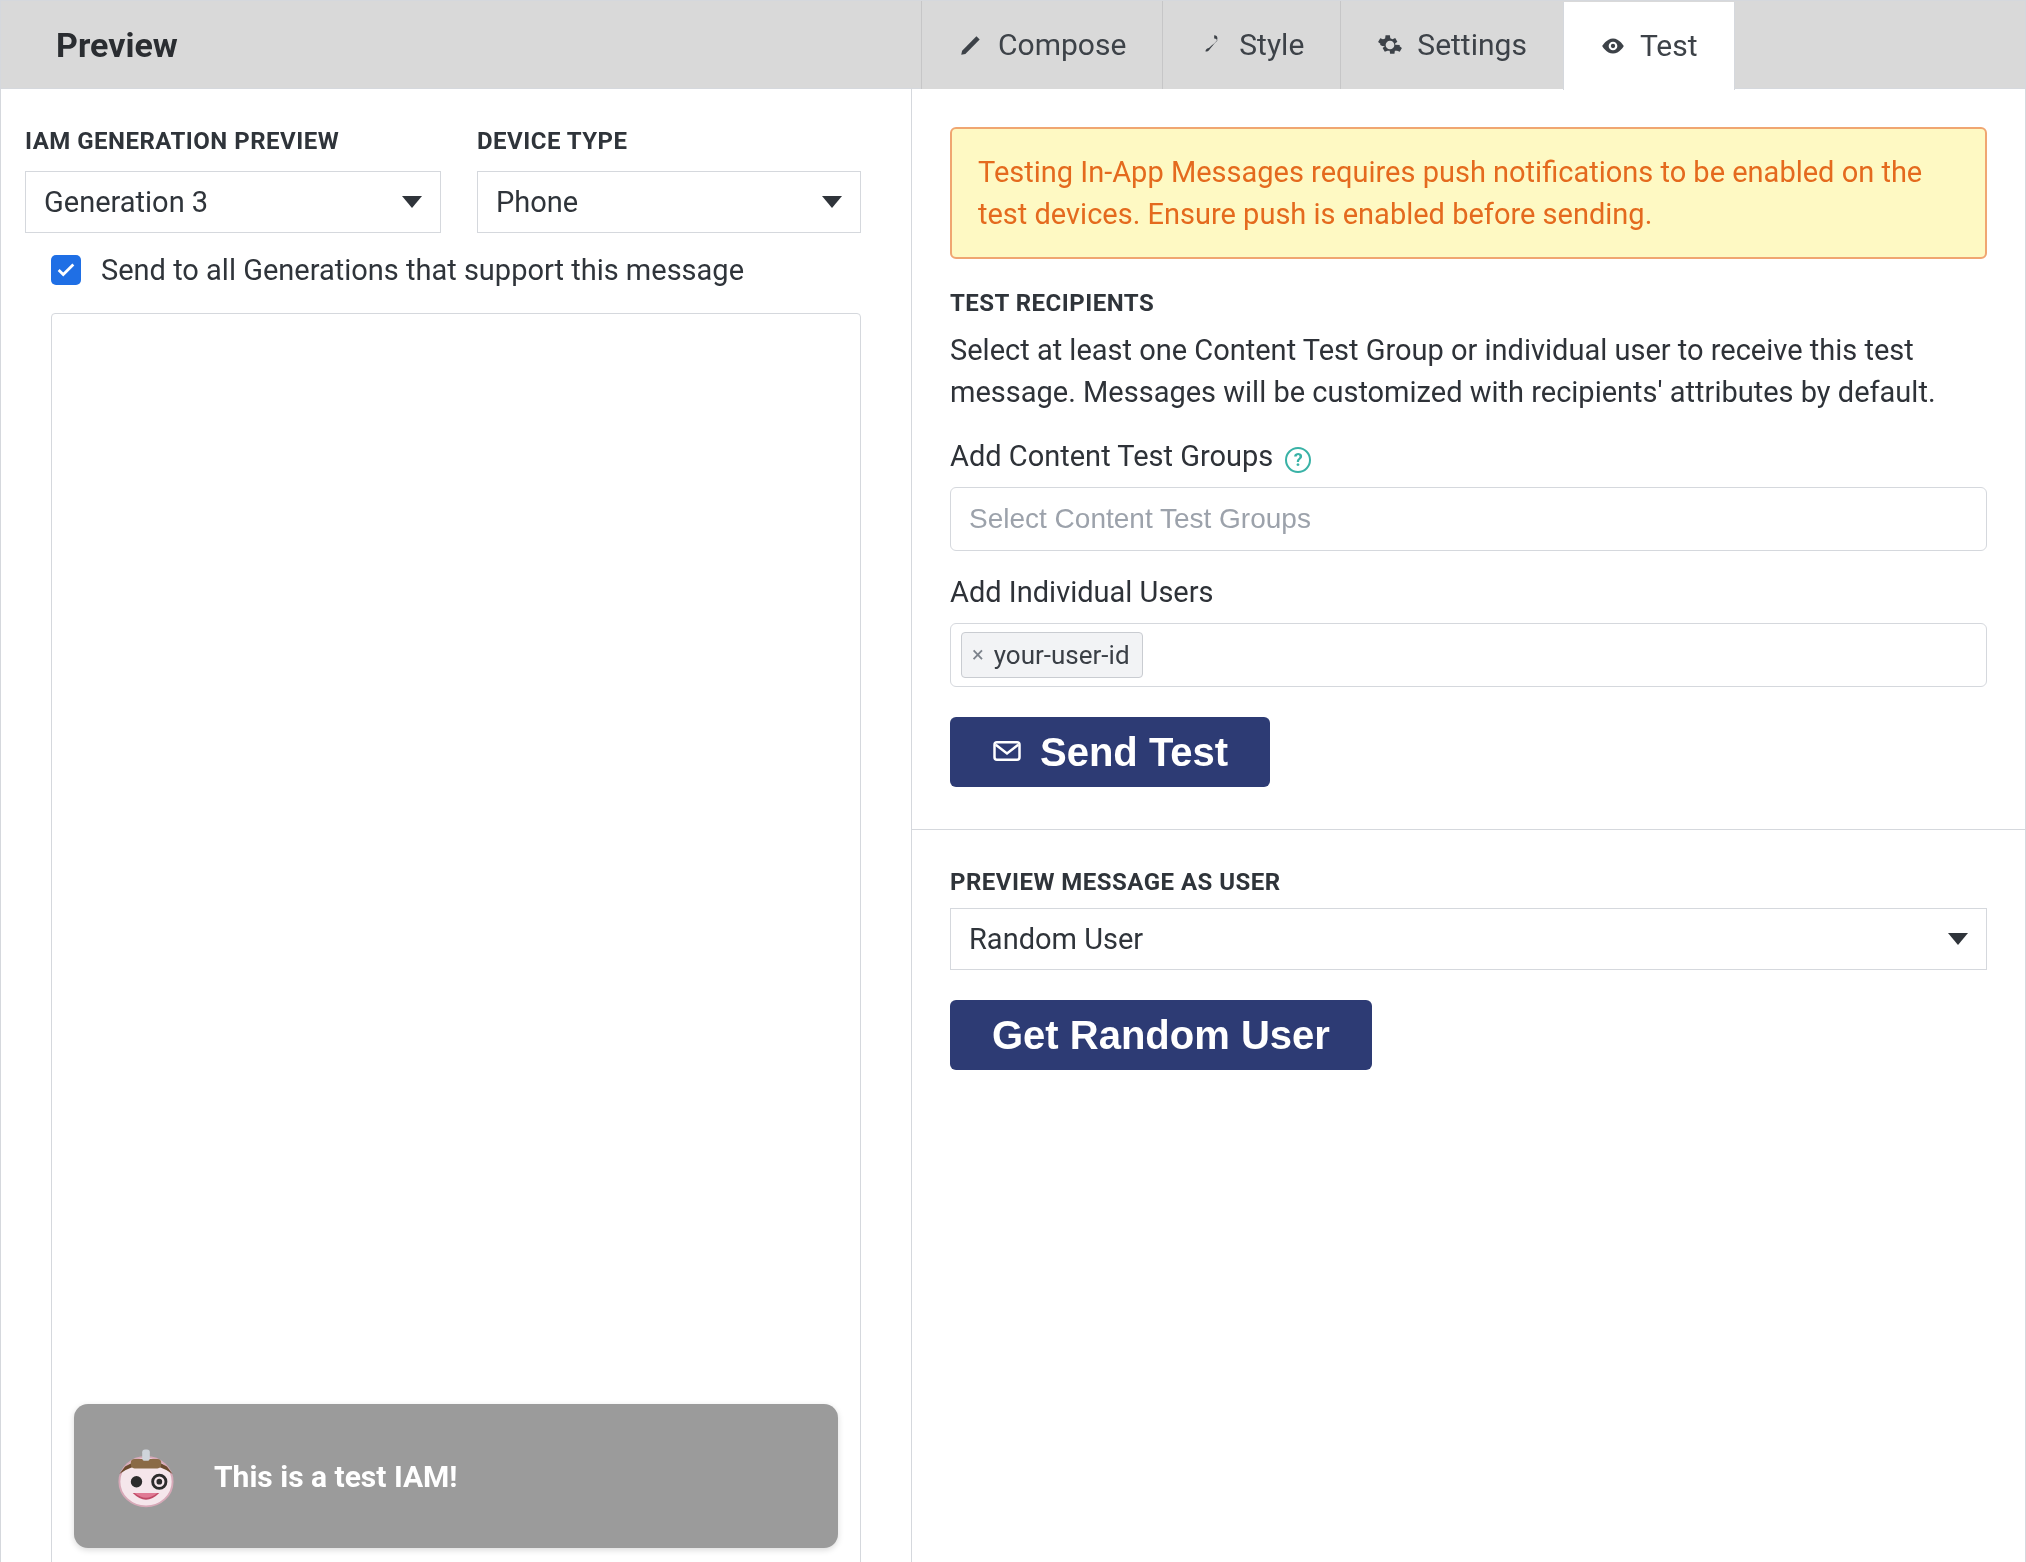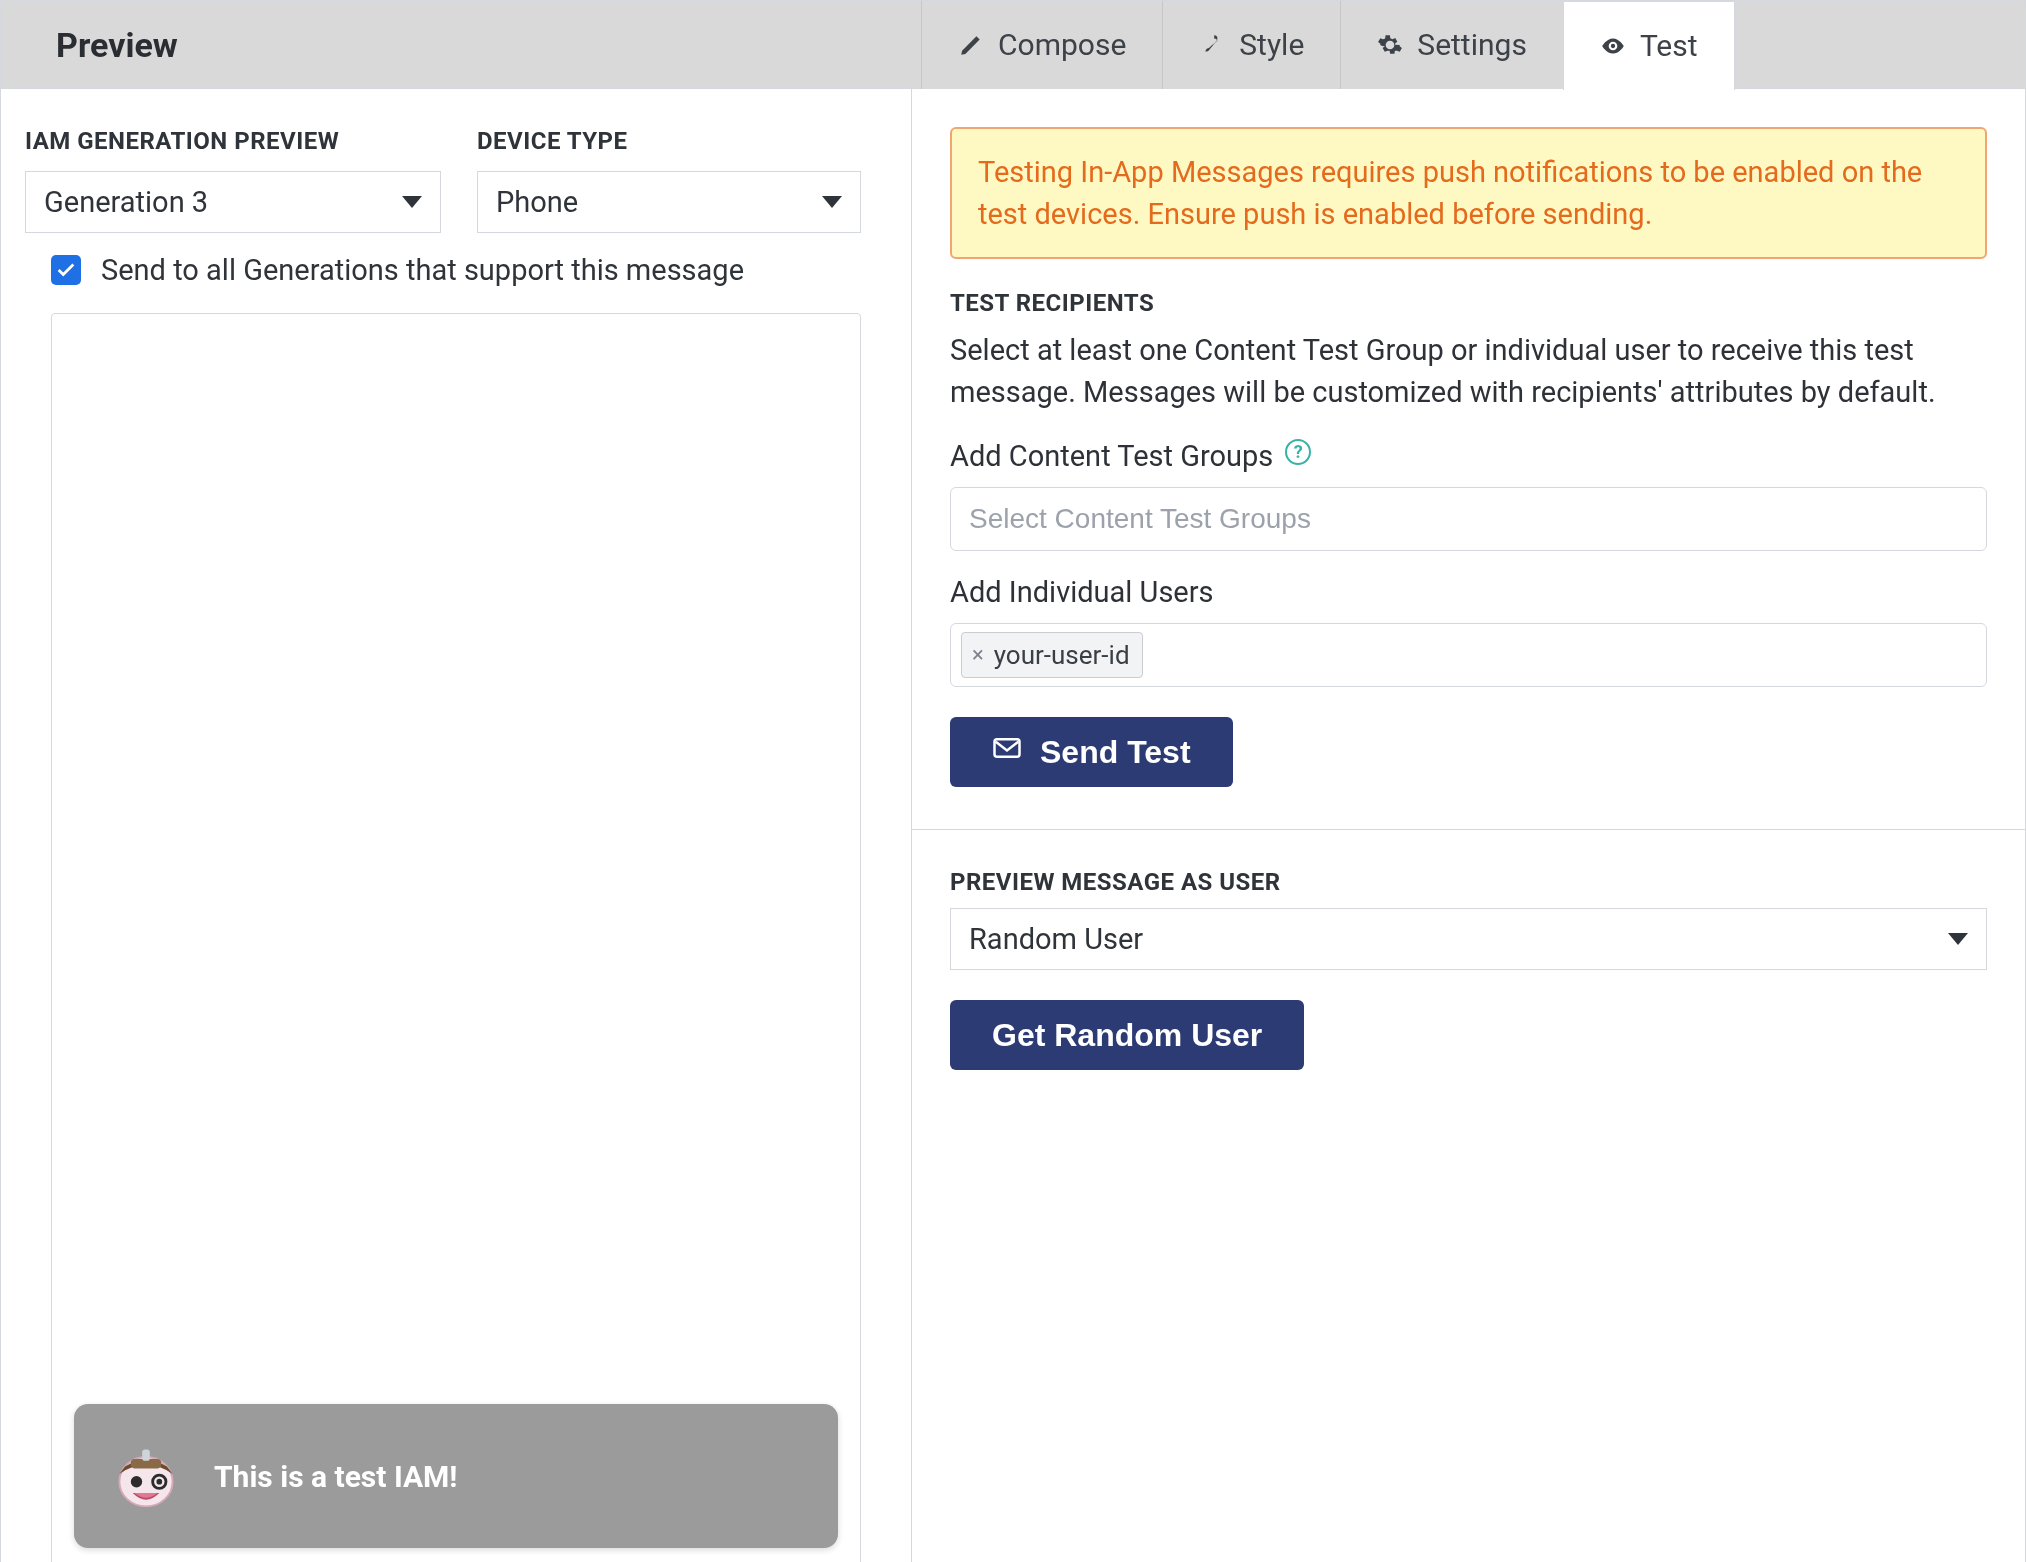--- a/index.html
+++ b/index.html
@@ -165,21 +165,21 @@
     background:#fef9c3;
   }
   .section-title{
     font-size:24px;font-weight:700;color:#2f343a;margin:30px 0 12px 0;letter-spacing:0.02em;
   }
   .section-title.first{margin-top:0;}
   .help-text{
     font-size:29px; color:#2e3238; line-height:1.45; margin-bottom:26px;
   }
   .field-label{
-    font-size:29px; color:#2e3238; margin:14px 0 14px 0; display:flex; align-items:flex-start; gap:12px;
+    font-size:29px; color:#2e3238; margin:14px 0 14px 0; display:flex; align-items:flex-end; gap:12px;
   }
   .help-icon{
     width:26px;height:26px;border:2px solid var(--teal);border-radius:50%;
     display:flex;align-items:center;justify-content:center;
     color:var(--teal);font-size:18px;line-height:1;font-weight:700;
   }
   .text-input{
     width:100%; height:64px; border:1px solid var(--border);border-radius:6px;
     padding:0 18px; font-size:28px; color:#2f343a; background:#fff;
   }
@@ -190,21 +190,21 @@
   }
   .tag{
     display:flex;align-items:center;gap:8px;
     border:1px solid #c9ccd1;background:#f2f3f5;border-radius:4px;
     padding:2px 12px 2px 10px;font-size:26px;color:#3a3f46;line-height:40px;
   }
   .tag .x{font-size:22px;color:#7c828b;margin-right:2px;}
   .btn{
     display:inline-flex;align-items:center;gap:18px;
     background:var(--navy);color:#fff;border:none;border-radius:6px;
-    height:70px;padding:0 42px;font-size:32px;font-weight:600;cursor:pointer;
+    height:70px;padding:0 42px;font-size:40px;font-weight:600;cursor:pointer;
   }
   .btn svg{width:30px;height:30px;fill:none;stroke:#fff;stroke-width:2;}
   .mt-30{margin-top:30px;}
   .mt-24{margin-top:24px;}
   .preview-select{margin-top:6px;}
 </style>
 </head>
 <body>
 
 <div class="page">

